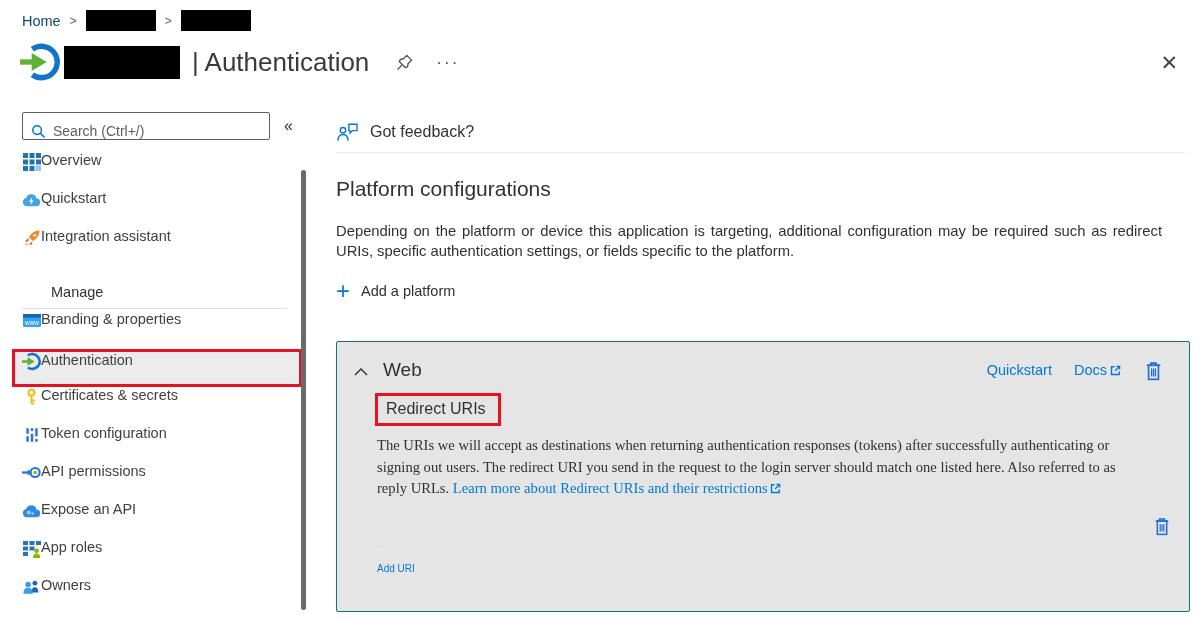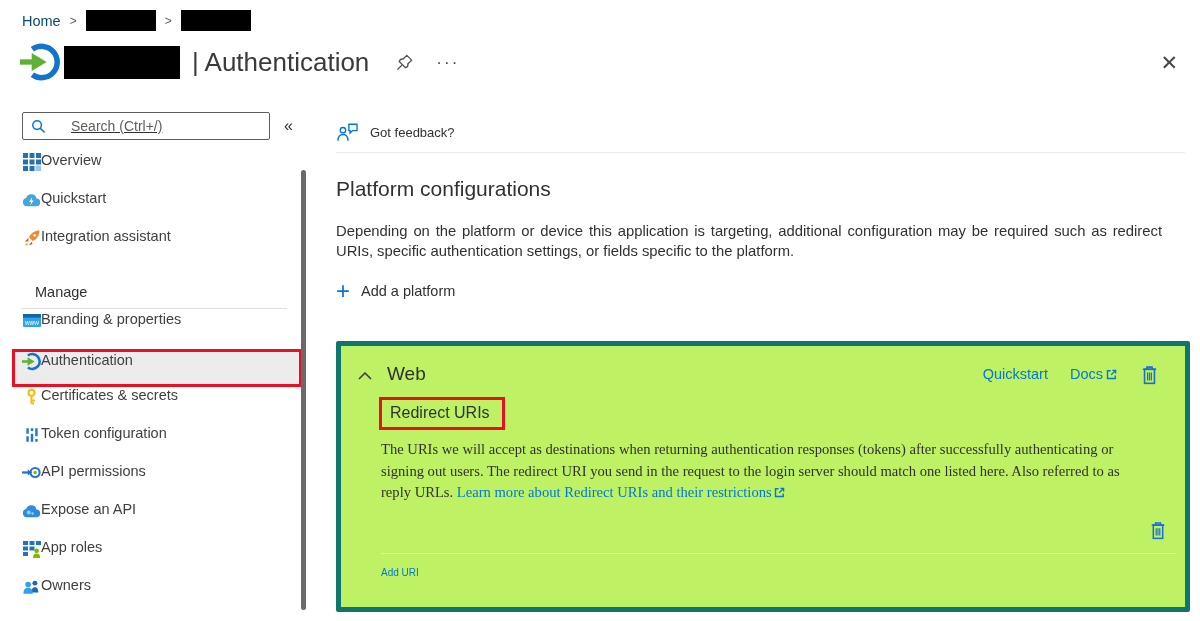--- a/index.html
+++ b/index.html
@@ -18,51 +18,51 @@
   .redacted-lg { width:116px; height:33px; background:#000; margin-left:4px; }
   .page-title { font-size:26px; font-weight:400; color:#3b3a39; margin-left:12px; white-space:nowrap; }
   .pin-btn { margin-left:26px; cursor:pointer; display:flex; }
   .more-btn { margin-left:22px; color:#484644; font-size:17px; letter-spacing:2px; cursor:pointer; line-height:1; }
   .close-btn { margin-left:auto; color:#484644; font-size:21px; cursor:pointer; line-height:1; font-weight:400; }
 
   
   .sidebar { position:absolute; top:112px; left:0; width:312px; }
   .search-row { display:flex; align-items:center; margin-left:22px; }
   .search-box { width:248px; height:28px; border:1px solid #605e5c; border-radius:2px;
-                display:flex; align-items:center; padding:0 8px; gap:25px; background:#fff;text-decoration:underline; }
+                display:flex; align-items:flex-end; padding:0 8px; gap:7px; background:#fff; }
   .search-box input { border:none; outline:none; width:100%; font-size:14px; font-family:inherit; color:#323130; }
   .search-box input::placeholder { color:#605e5c; }
   .collapse-btn { margin-left:14px; color:#323130; font-size:16px; cursor:pointer; }
 
   .nav { margin-top:12px; }
   .nav-item { height:38px; display:flex; align-items:flex-start; padding-left:22px; 
               font-size:14.5px; color:#404040; cursor:pointer; }
   .nav-item .nicon { width:19px; height:19px; flex:none; display:flex; align-items:center; justify-content:center; }
   .nav-item.selected { margin:0 10px 0 12px; border:3px solid #e81123; background:#ececec;
                        padding-left:7px; height:38px; }
-  .section-header { padding-left:35px; margin-top:12px; height:28px; display:flex; align-items:center;
-                    font-size:14.5px; color:#323130; font-weight:400; }
+  .section-header { padding-left:19px; margin-top:12px; height:28px; display:flex; align-items:center;
+                    font-size:14.5px; color:#323130; font-weight:400;margin-left:32px; }
   .nav-divider { height:1px; background:#e1dfdd; margin:2px 25px 2px 22px; }
   .vscroll { position:absolute; left:301px; top:58px; width:5px; height:440px; background:#6a6a6a; border-radius:3px; cursor:pointer; }
 
   
   .feedback-row { position:absolute; left:336px; top:112px; width:849px; height:41px;
                   display:flex; align-items:center; gap:11px; border-bottom:1px solid #edebe9; cursor:pointer; }
-  .feedback-row span.lbl { font-size:13px; color:#323130; }
+  .feedback-row span.lbl { font-size:16px; color:#323130; }
 
   .main-heading { position:absolute; left:336px; top:177px; font-size:21px; font-weight:400; color:#323130; }
   .main-desc { position:absolute; left:336px; top:221px; width:826px; font-size:14.8px; line-height:20px;
                color:#323130; text-align:justify; }
   .add-platform { position:absolute; left:336px; top:281px; display:flex; align-items:center; gap:11px;
                   cursor:pointer; font-size:14.5px; color:#323130; }
   .plus-glyph { color:#0078d4; font-size:24px; font-weight:300; line-height:20px; }
 
   
   .web-card { position:absolute; left:336px; top:341px; width:854px; height:271px;
-              border:5px solid #0f766e; border-radius:2px; background:#bef264; }
+              border:1px solid #0f766e; border-radius:2px; background:#e5e5e5; }
   .card-header { display:flex; align-items:center; padding:17px 26px 0 17px; }
   .chevron-btn { cursor:pointer; display:flex; padding-top:3px; }
   .card-title { font-size:19px; color:#323130; margin-left:15px; }
   .card-links { margin-left:auto; display:flex; align-items:center; gap:22px; }
   .blue-link { color:#0078d4; font-size:14.5px; text-decoration:none; cursor:pointer; display:flex; align-items:center; gap:2px; }
   .trash-btn { cursor:pointer; display:flex; color:#1b6ed6; }
 
   .redirect-box { display:inline-block; margin:12px 0 0 38px; border:3px solid #e81123;
                   padding:4px 12px 5px 8px; font-size:16px; color:#323130; }
   .card-desc { margin:9px 26px 0 40px; width:762px; font-size:14.6px; line-height:21.5px; color:#323130;font-family:Liberation Serif, serif; }

